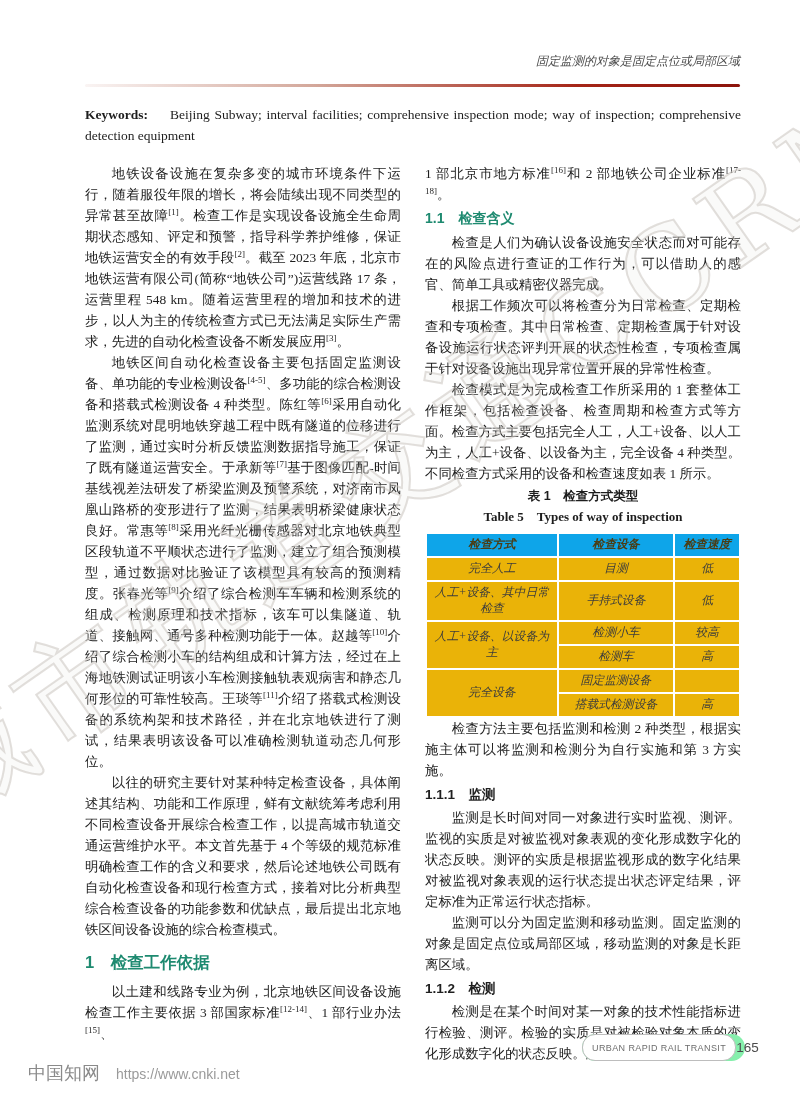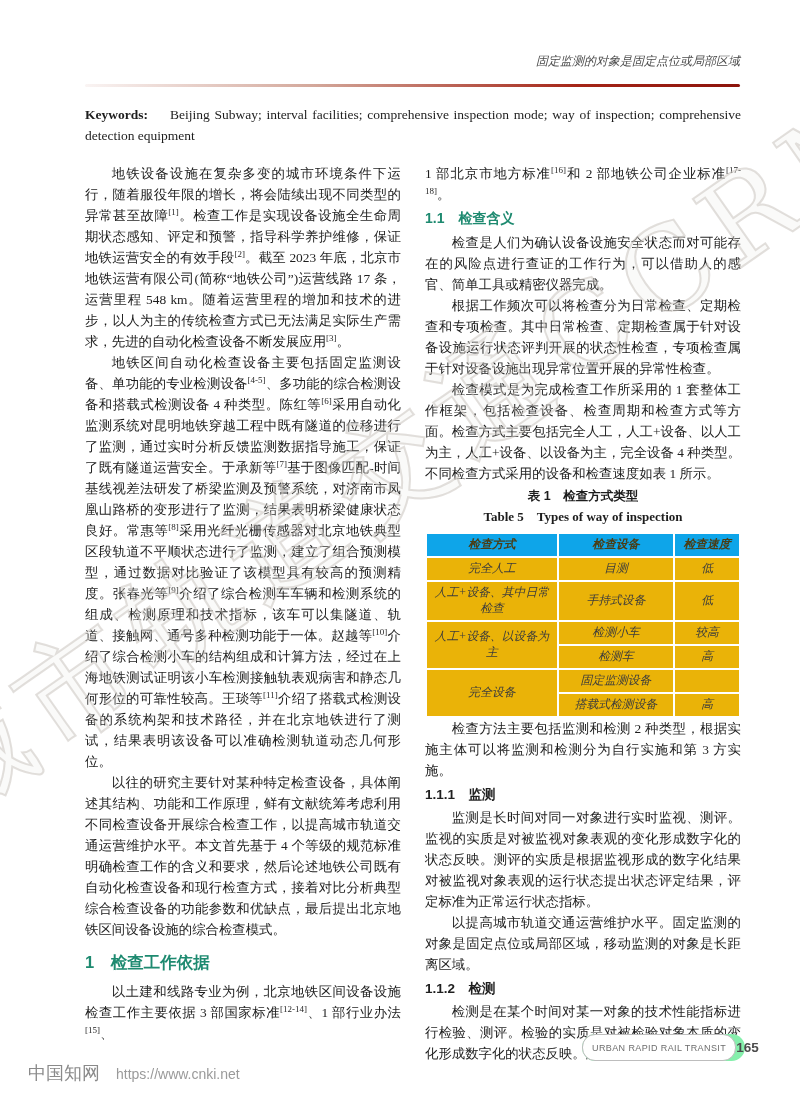--- a/index.html
+++ b/index.html
@@ -55,21 +55,21 @@
     background:#86efac; border-radius:14px; display:flex; align-items:center;
   }
   .badge-inner {
     background:#ffffff; border:1px solid #bdbdbd; border-radius:13px; height:25px;
     display:flex; align-items:center; padding:0 9px; margin:0;
     font-family:"Liberation Sans","DejaVu Sans",sans-serif; font-size:9px; color:#6d6d6d;
     letter-spacing:0.4px; white-space:nowrap;
   }
   .badge-num {
     flex:1; text-align:center; font-family:"Liberation Sans","DejaVu Sans",sans-serif;
-    font-size:13.5px; color:#4c4c4c; font-weight:bold;
+    font-size:13.5px; color:#4c4c4c; font-weight:normal;
   }
 </style>
 </head>
 <body>
 
 <div class="page">
 
   <div class="wm">城市轨道交通CCRM</div>
 
   <div class="running-title">固定监测的对象是固定点位或局部区域</div>
@@ -137,21 +137,21 @@
             <tr>
               <td>搭载式检测设备</td>
               <td>高</td>
             </tr>
           </tbody>
         </table>
 
         <p class="body ind below-table">检查方法主要包括监测和检测 2 种类型，根据实施主体可以将监测和检测分为自行实施和第 3 方实施。</p>
         <h4 class="sec3">1.1.1　监测</h4>
         <p class="body ind">监测是长时间对同一对象进行实时监视、测评。监视的实质是对被监视对象表观的变化形成数字化的状态反映。测评的实质是根据监视形成的数字化结果对被监视对象表观的运行状态提出状态评定结果，评定标准为正常运行状态指标。</p>
-        <p class="body ind">以提高城市轨道交通运营维护水平。固定监测的对象是固定点位或局部区域，移动监测的对象是长距离区域。</p>
+        <p class="body ind">监测可以分为固定监测和移动监测。固定监测的对象是固定点位或局部区域，移动监测的对象是长距离区域。</p>
         <h4 class="sec3">1.1.2　检测</h4>
         <p class="body ind">检测是在某个时间对某一对象的技术性能指标进行检验、测评。检验的实质是对被检验对象本质的变化形成数字化的状态反映。测评的实质是根据检验形</p>
       </div>
 
     </div>
   </div>
 
   <div class="footer-site">
     <span class="site-zh">中国知网</span>
     <a class="site-url" href="#">https://www.cnki.net</a>

